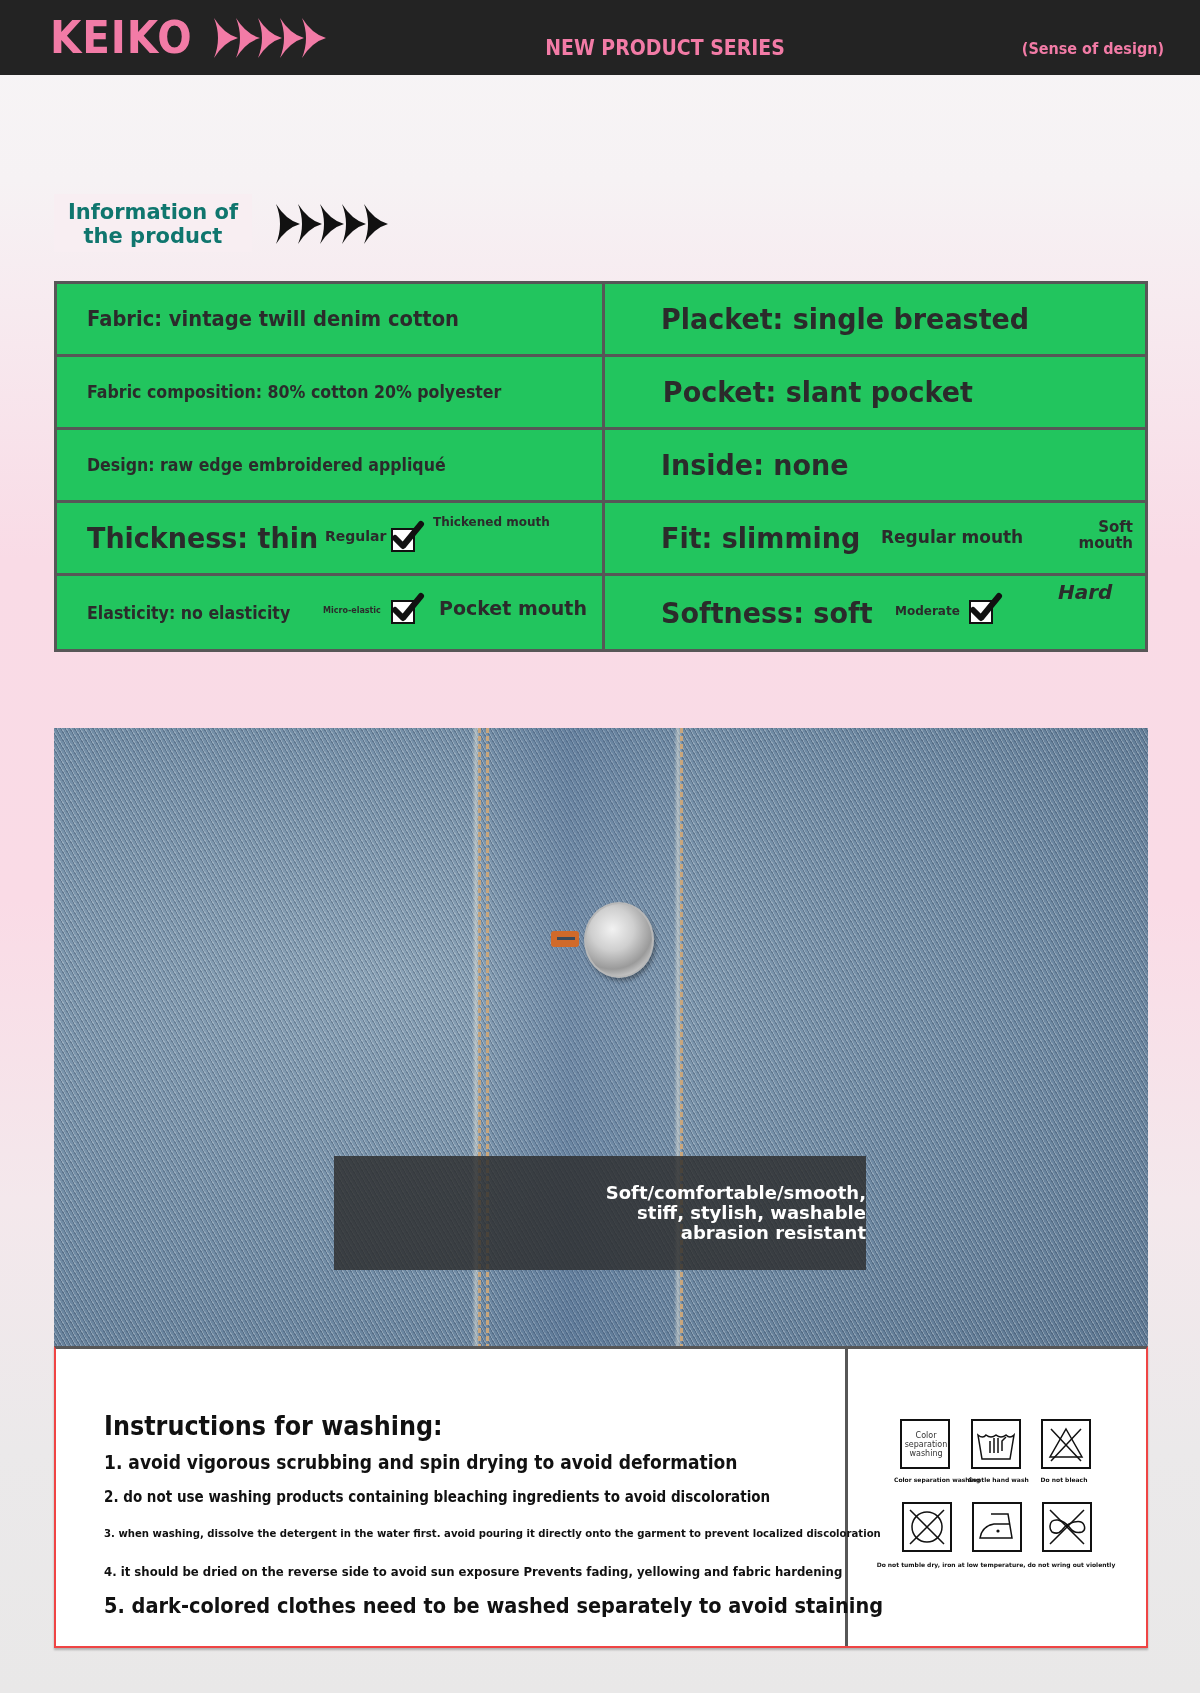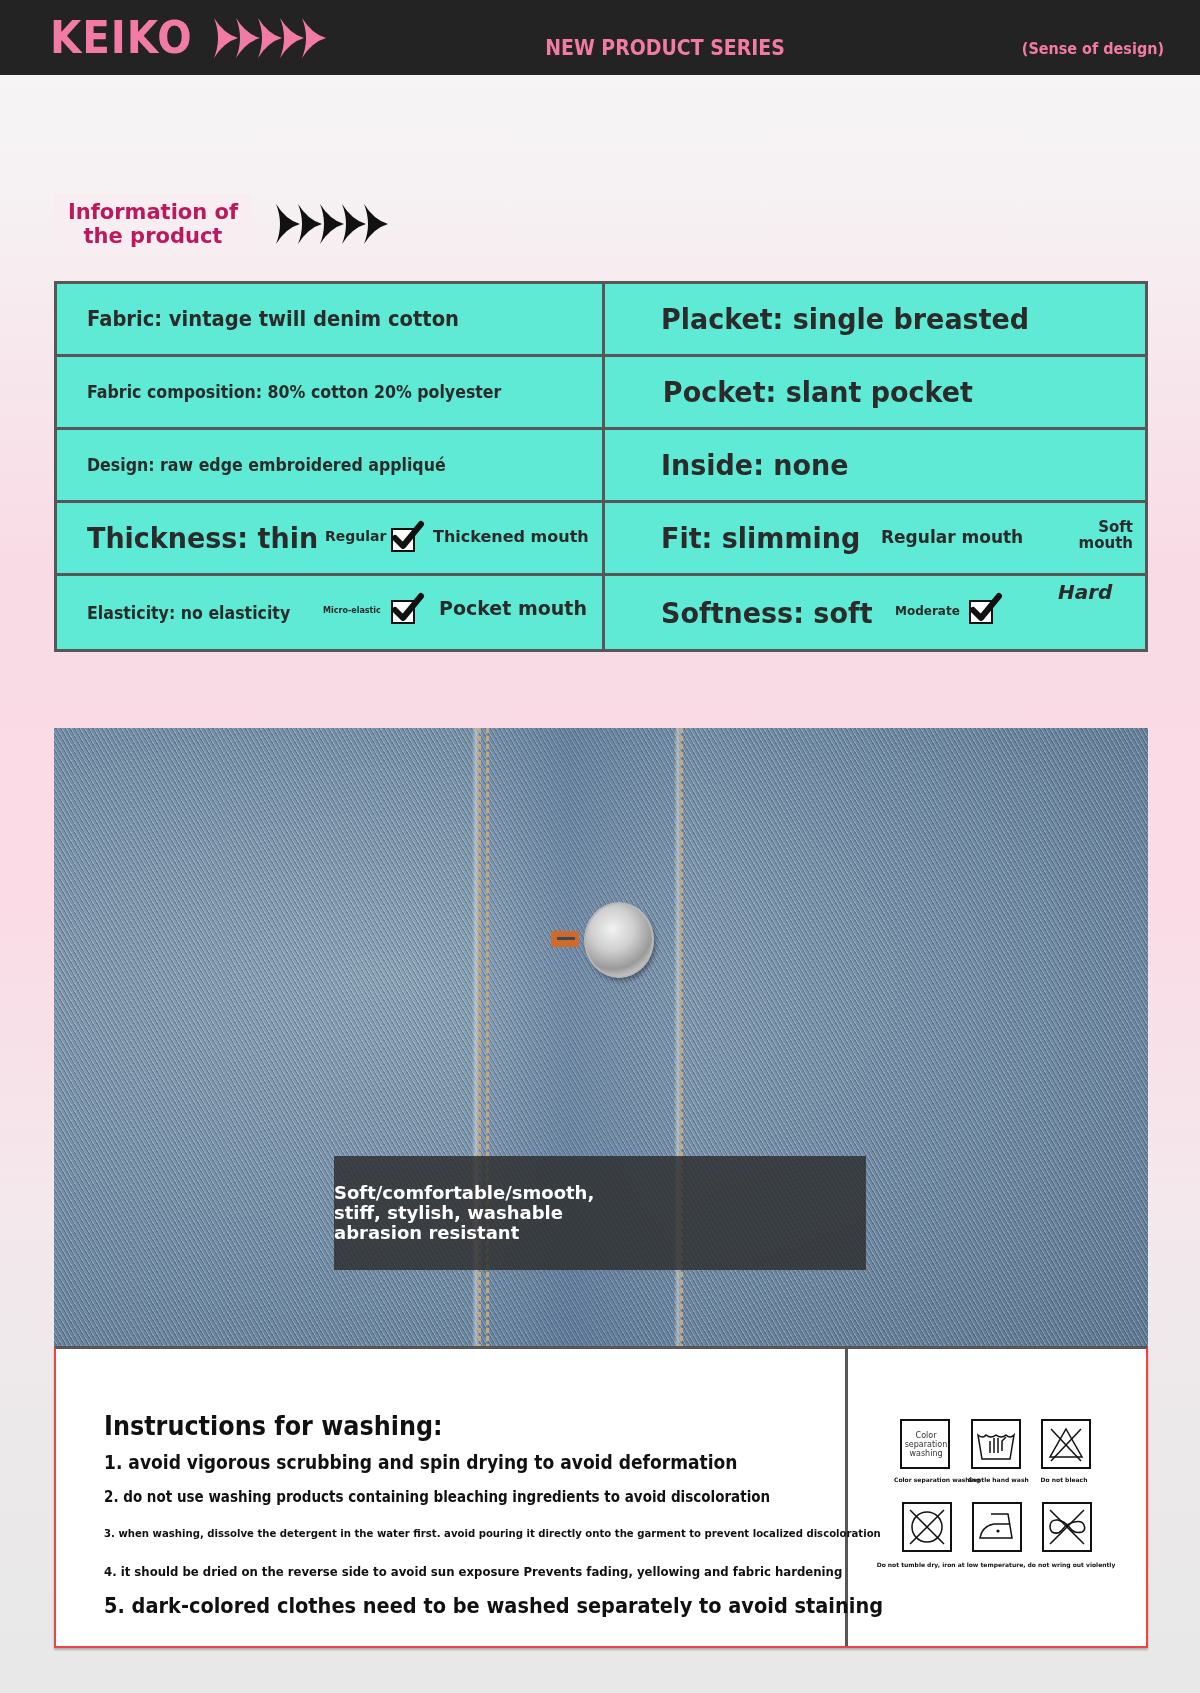--- a/index.html
+++ b/index.html
@@ -31,28 +31,28 @@
   }
   .sense {
     position: absolute; right: 36px; top: 39px;
     font-weight: bold; font-size: 16px; color: #f27ba6;
     transform: scaleX(0.9); transform-origin: right center;
   }
   
   .info-box {
     position: absolute; left: 54px; top: 194px; width: 198px; height: 58px;
     background: #f8eef2;
-    font-weight: bold; font-size: 21px; color: #be185d; line-height: 24px;
+    font-weight: bold; font-size: 21px; color: #0f766e; line-height: 24px;
     text-align: center; padding-top: 6px;
   }
   .info-arrows { left: 274px; top: 202px; }
   
   .table {
     position: absolute; left: 54px; top: 281px; width: 1094px;
-    border: 3px solid #575757; background: #5eead4;
+    border: 3px solid #575757; background: #22c55e;
   }
   .row { display: flex; border-bottom: 3px solid #575757; height: 73px; }
   .row:last-child { border-bottom: none; }
   .cell { position: relative; height: 100%; display: flex; align-items: center; }
   .cell.left { width: 548px; border-right: 3px solid #575757; padding-left: 30px; }
   .cell.right { flex: 1; padding-left: 28px; margin-left: 28px; }
   .t-md { font-weight: bold; font-size: 21px; color: #2b2b2b; transform: scaleX(0.93); transform-origin: left center; white-space: nowrap; }
   .t-sm { font-weight: bold; font-size: 17px; color: #2b2b2b; transform: scaleX(0.93); transform-origin: left center; white-space: nowrap; }
   .t-lg { font-weight: bold; font-size: 29px; color: #2b2b2b; transform: scaleX(0.93); transform-origin: left center; white-space: nowrap; }
   .t-xl { font-weight: bold; font-size: 30px; color: #2b2b2b; white-space: nowrap; }
@@ -91,21 +91,21 @@
   }
   .metal-button {
     position: absolute; left: 530px; top: 174px; width: 70px; height: 76px; border-radius: 50%;
     background: radial-gradient(circle at 40% 35%, #f2f2f2 0%, #cfcfcf 35%, #9a9a9a 65%, #d8d8d8 85%, #8c8c8c 100%);
     border: 2px solid #b8b8b8;
     box-shadow: 2px 3px 4px rgba(0,0,0,0.35);
   }
   .overlay {
     position: absolute; left: 280px; top: 428px; width: 532px; height: 114px;
     background: rgba(45,45,45,0.82);
-    display: flex; flex-direction: column; align-items: flex-start; justify-content: center;
+    display: flex; flex-direction: column; align-items: flex-end; justify-content: center;
     color: #fff; font-weight: bold; font-size: 18px; line-height: 20px; text-align: center;
   }
   
   .wash {
     position: absolute; left: 54px; top: 1346px; width: 1094px; height: 302px;
     border: 2px solid #ef4444; border-top: 3px solid #575757; background: #fff;
     box-shadow: 0 2px 2px rgba(0,0,0,0.25);
   }
   .wash-divider { position: absolute; left: 789px; top: 0; width: 3px; height: 100%; background: #575757; }
   .wash-title { position: absolute; left: 48px; top: 62px; font-weight: bold; font-size: 26px; color: #111; transform: scaleX(0.92); transform-origin: left; white-space: nowrap; }
@@ -184,21 +184,21 @@
 
   <div class="row">
     <div class="cell left">
       <span class="t-lg">Thickness: thin</span>
       <span class="abs" style="left:268px; top:25px; font-size:14px;">Regular</span>
       <div class="checkbox" style="left:334px; top:25px;">
         <svg width="34" height="34" viewBox="0 0 34 34">
             <path d="M4 20 L12 28 L30 6" stroke="#111" stroke-width="6" fill="none" stroke-linecap="round" stroke-linejoin="round"></path>
           </svg>
       </div>
-      <span class="abs" style="left:376px; top:24px; font-size:16px;">Thickened mouth</span>
+      <span class="abs" style="left:376px; top:12px; font-size:12px;">Thickened mouth</span>
     </div>
     <div class="cell right">
       <span class="t-lg">Fit: slimming</span>
       <span class="abs" style="left:248px; top:24px; font-size:17px;">Regular mouth</span>
       <div class="abs" style="left:440px; top:16px; font-size:15px; line-height:16px; text-align:right; width:60px;">
         <div>Soft</div>
         <div>mouth</div>
       </div>
     </div>
   </div>

